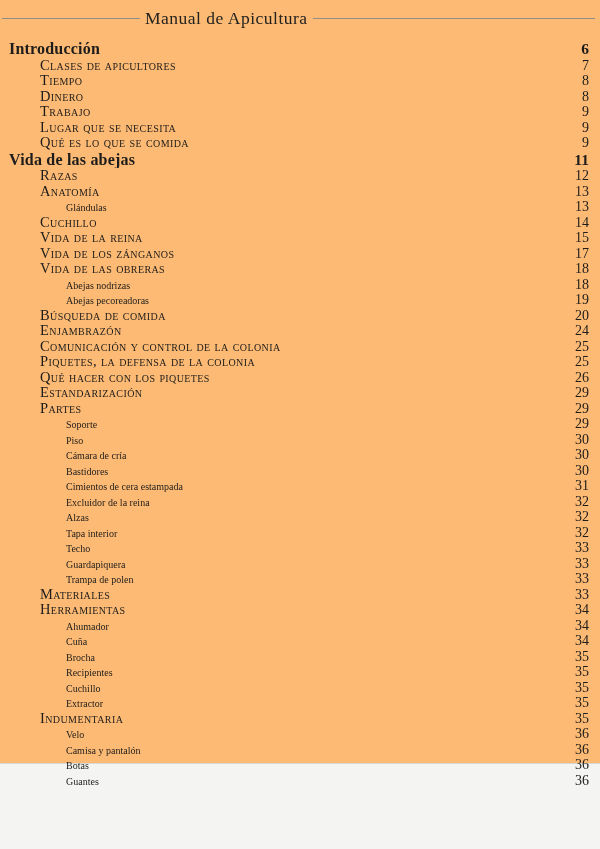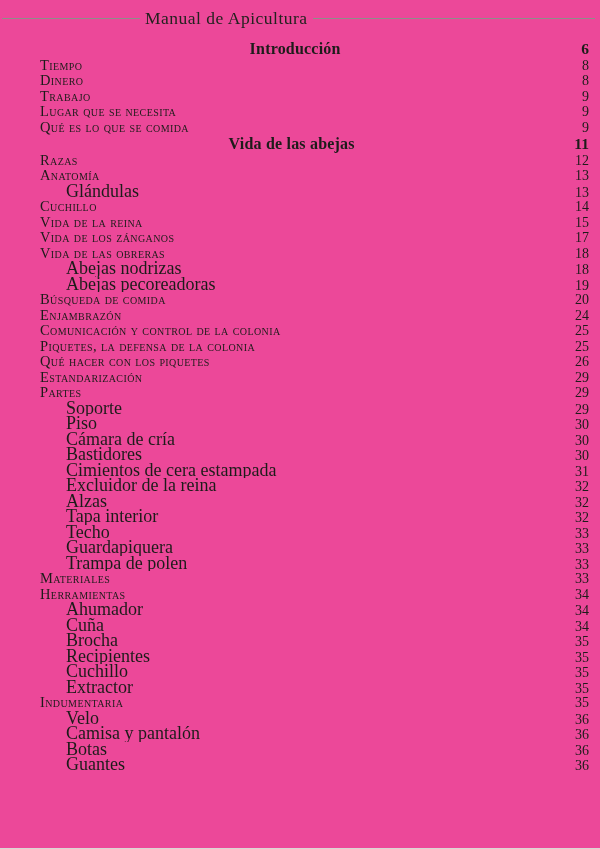--- a/index.html
+++ b/index.html
@@ -10,22 +10,22 @@
     width: 600px;
     height: 849px;
     background: #f4f4f2;
     font-family: "Liberation Serif", serif;
     color: #1d1c1a;
     overflow: hidden;
   }
   .page {
     box-sizing: border-box;
     width: 600px;
-    height: 849px;
-    background: #ec4899;
+    height: 764px;
+    background: #fdba74;
     padding: 6px 0 0 0;
     border-bottom: 1px solid #d8d8d4;
   }
   
   .page-header {
     display: flex;
     align-items: center;
     height: 20px;
     margin: 2px 5px 0 2px;
   }
@@ -61,31 +61,30 @@
   }
   .toc-label {
     flex: 1;
     white-space: nowrap;
     overflow: hidden;
   }
   .level-1 .toc-label {
     font-weight: 700;
     font-size: 16px;
     letter-spacing: 0.2px;
-    text-align: center;
   }
   .level-2 .toc-label {
     padding-left: 31px;
     font-variant: small-caps;
     font-size: 14.5px;
     letter-spacing: 0.4px;
   }
   .level-3 .toc-label {
     padding-left: 57px;
-    font-size: 18px;
+    font-size: 10px;
   }
   .toc-page {
     font-size: 14px;
     text-align: right;
   }
   .level-1 .toc-page {
     font-weight: 700;
     font-size: 15.5px;
   }
 </style>
@@ -98,20 +97,24 @@
     <h1 class="page-title">Manual de Apicultura</h1>
     <span class="rule rule-right"></span>
   </header>
   <main class="toc" id="toc">
       <section class="toc-section">
         <div class="toc-row level-1">
           <span class="toc-label">Introducción</span>
           <span class="toc-page">6</span>
         </div>
         <div class="toc-row level-2">
+          <span class="toc-label">Clases de apicultores</span>
+          <span class="toc-page">7</span>
+        </div>
+        <div class="toc-row level-2">
           <span class="toc-label">Tiempo</span>
           <span class="toc-page">8</span>
         </div>
         <div class="toc-row level-2">
           <span class="toc-label">Dinero</span>
           <span class="toc-page">8</span>
         </div>
         <div class="toc-row level-2">
           <span class="toc-label">Trabajo</span>
           <span class="toc-page">9</span>

